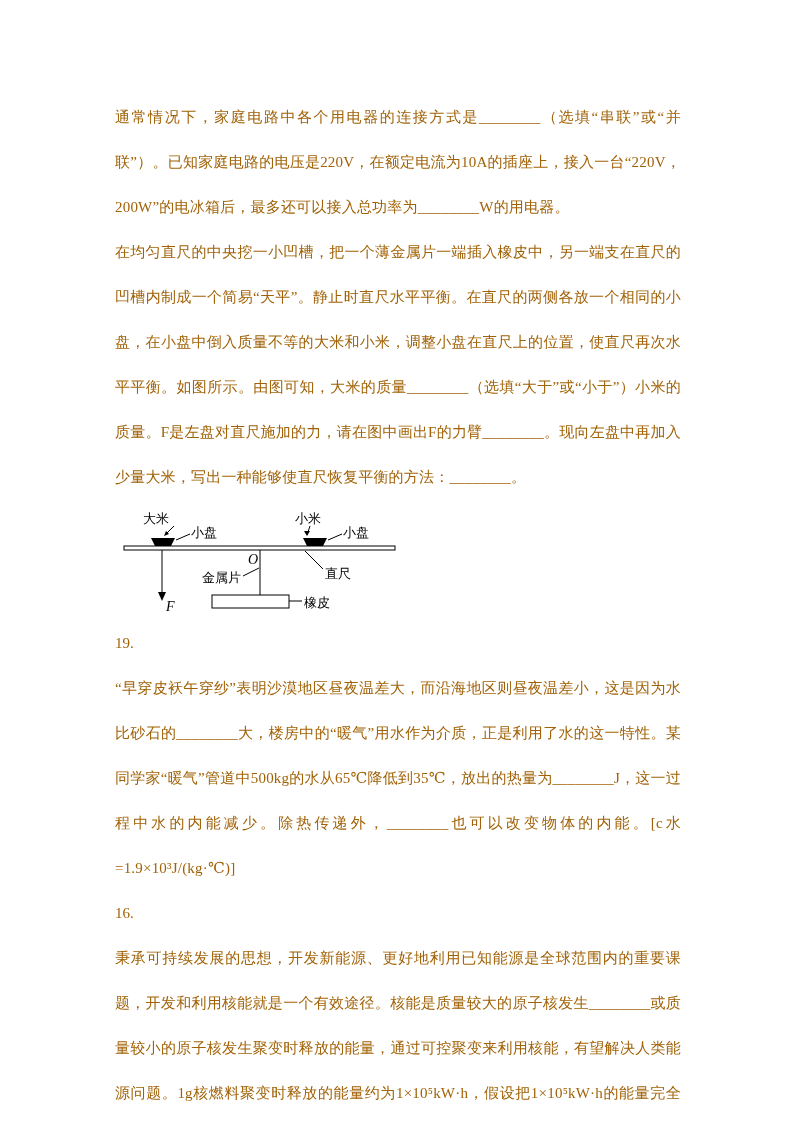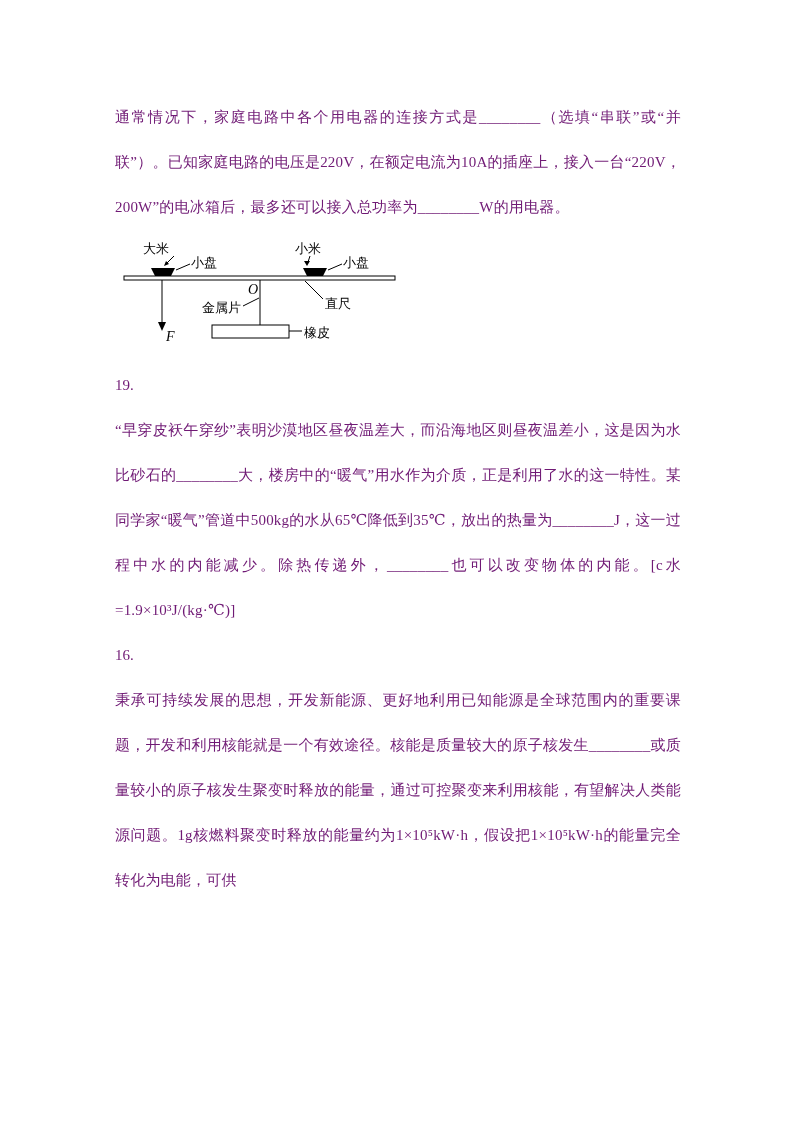--- a/index.html
+++ b/index.html
@@ -4,38 +4,38 @@
 <style>
   * { margin: 0; padding: 0; box-sizing: border-box; }
   html, body { background: #ffffff; }
   .page {
     position: relative;
     width: 794px;
     height: 1123px;
     background: #ffffff;
     overflow: hidden;
     font-family: "Liberation Serif", "DejaVu Serif", serif;
-    color: #701a75;
+    color: #a16207;
   }
   .content {
     padding: 95px 113px 0 115px;
   }
   .para {
     font-size: 15px;
     line-height: 45px;
     text-align: justify;
     letter-spacing: 0.2px;
   }
   .qnum {
     font-size: 15px;
     line-height: 45px;
     text-align: left;
   }
   .diagram {
-    margin: 6px 0 12px 2px;
+    margin: 6px 0 0 2px;
     line-height: 0;
   }
   .diagram svg {
     display: block;
   }
   .diagram text {
     font-size: 13px;
     font-family: "Liberation Serif", "DejaVu Serif", serif;
     fill: #000000;
   }
@@ -50,20 +50,21 @@
   }
 </style>
 </head>
 <body>
 
 <div class="page">
   <div class="content">
 
     <p class="para">通常情况下，家庭电路中各个用电器的连接方式是________（选填“串联”或“并联”）。已知家庭电路的电压是220V，在额定电流为10A的插座上，接入一台“220V，200W”的电冰箱后，最多还可以接入总功率为________W的用电器。</p>
 
+    <p class="para">在均匀直尺的中央挖一小凹槽，把一个薄金属片一端插入橡皮中，另一端支在直尺的凹槽内制成一个简易“天平”。静止时直尺水平平衡。在直尺的两侧各放一个相同的小盘，在小盘中倒入质量不等的大米和小米，调整小盘在直尺上的位置，使直尺再次水平平衡。如图所示。由图可知，大米的质量________（选填“大于”或“小于”）小米的质量。F是左盘对直尺施加的力，请在图中画出F的力臂________。现向左盘中再加入少量大米，写出一种能够使直尺恢复平衡的方法：________。</p>
 
     <div class="diagram">
       <svg width="300" height="115" viewBox="0 0 300 115">
 
         <rect x="7" y="40" width="271" height="4" fill="#ffffff" stroke="#000000" stroke-width="1"></rect>
 
         <polygon points="34,32 58,32 54,40 38,40" fill="#000000"></polygon>
 
         <polygon points="186,32 210,32 206,40 190,40" fill="#000000"></polygon>
 

